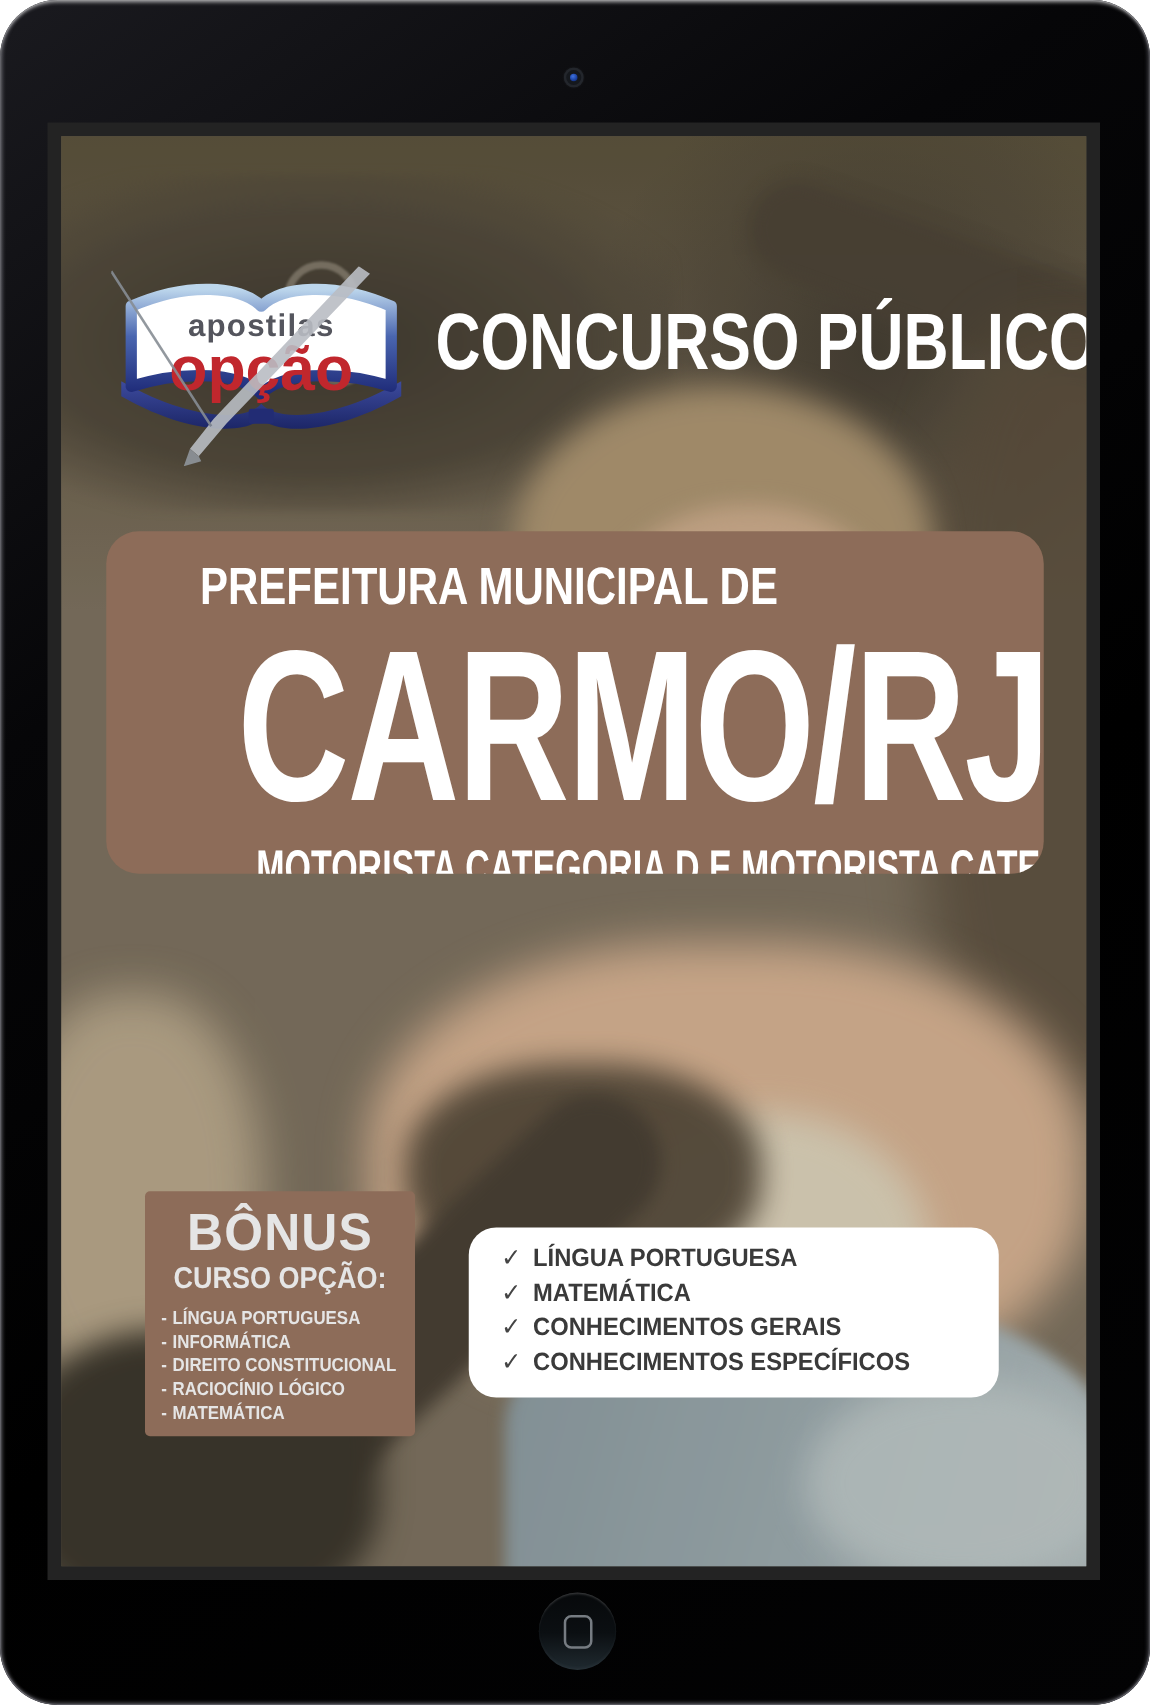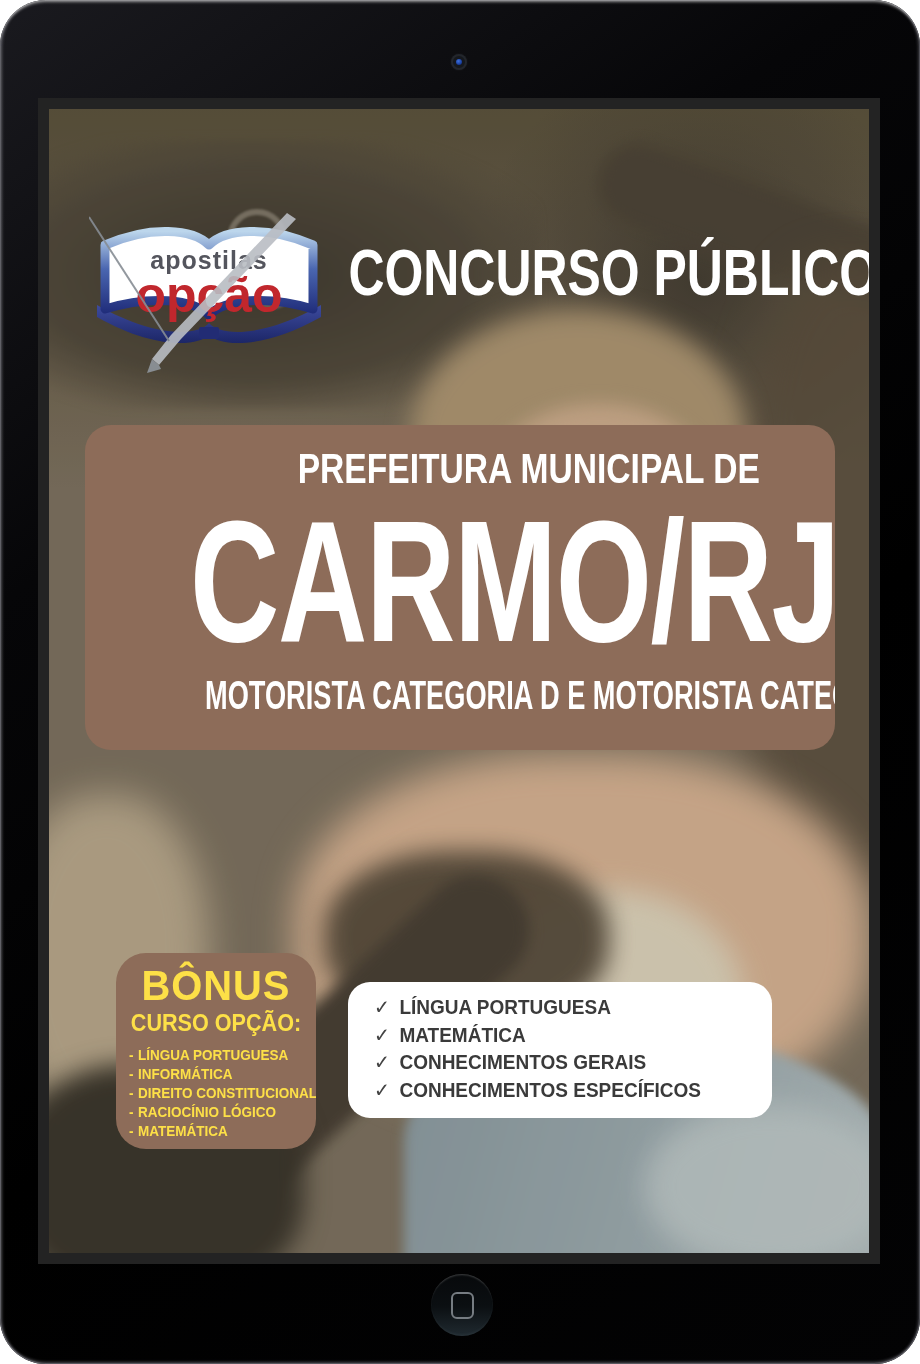--- a/index.html
+++ b/index.html
@@ -68,46 +68,46 @@
     border:5px solid rgba(205,198,185,.3);filter:blur(1px);}
   .sepia{left:0;top:0;right:0;bottom:0;background:rgba(146,122,95,.16);}
 
   
   .content{position:absolute;left:0;top:0;width:100%;height:100%;}
   .logo{position:absolute;left:40px;top:104px;width:240px;height:160px;}
   .concurso{position:absolute;left:240px;top:132px;width:540px;text-align:center;
     color:#fff;font-weight:bold;font-size:64px;line-height:64px;white-space:nowrap;
     transform:scaleX(.78);transform-origin:center;}
 
-  .title-box{position:absolute;left:36px;top:316px;width:750px;height:325px;border-radius:26px;
-    background:#8d6c59;color:#fff;text-align:right;overflow:hidden;}
+  .title-box{position:absolute;left:36px;top:316px;width:750px;height:274px;border-radius:26px;
+    background:#8d6c59;color:#fff;text-align:left;overflow:hidden;}
   .pretitle{margin-top:22px;font-size:42px;line-height:44px;font-weight:bold;white-space:nowrap;
     transform:scaleX(.8);transform-origin:center;}
   .city{margin-top:2px;font-size:172px;line-height:176px;font-weight:bold;letter-spacing:-2px;
     white-space:nowrap;transform:scaleX(.72);transform-origin:center;}
   .role{margin-top:4px;font-size:40px;line-height:44px;font-weight:bold;white-space:nowrap;
     transform:scaleX(.68);transform-origin:center;}
 
   .edital{position:absolute;left:163px;top:669px;width:470px;height:44px;border-radius:12px;
     background:#ffffff;display:flex;align-items:center;justify-content:center;}
   .edital span{font-size:19px;font-weight:bold;color:#1d1d1d;white-space:nowrap;
     transform:scaleX(.76);transform-origin:center;letter-spacing:.2px;}
 
-  .bonus{position:absolute;left:67px;top:844px;width:200px;height:196px;border-radius:30px;
-    background:#8d6c59;color:#fde047;overflow:hidden;}
+  .bonus{position:absolute;left:67px;top:844px;width:216px;height:196px;border-radius:4px;
+    background:#8d6c59;color:#e5e5e5;overflow:hidden;}
   .bonus-title{margin-top:10px;text-align:center;font-size:42px;line-height:46px;font-weight:bold;
     letter-spacing:1px;transform:scaleX(.95);transform-origin:center;}
   .bonus-sub{text-align:center;font-size:24px;line-height:28px;font-weight:bold;white-space:nowrap;
     transform:scaleX(.9);transform-origin:center;}
   .bonus-list{margin-top:8px;padding-left:13px;}
   .b-item{font-size:15px;line-height:19px;font-weight:bold;white-space:nowrap;
     transform:scaleX(.9);transform-origin:left center;}
   .b-item .dash{margin-right:5px;}
 
-  .subjects{position:absolute;left:299px;top:873px;width:424px;height:136px;border-radius:22px;
+  .subjects{position:absolute;left:326px;top:873px;width:424px;height:136px;border-radius:22px;
     background:#ffffff;padding:0;overflow:hidden;}
   .s-list{margin-top:12px;margin-left:26px;}
   .s-item{font-size:20px;line-height:27.5px;font-weight:bold;color:#3a3a3a;white-space:nowrap;
     transform:scaleX(.95);transform-origin:left center;}
   .s-item .check{font-weight:normal;margin-right:10px;color:#444;}
 </style>
 </head>
 <body>
 
 <div class="tablet">

